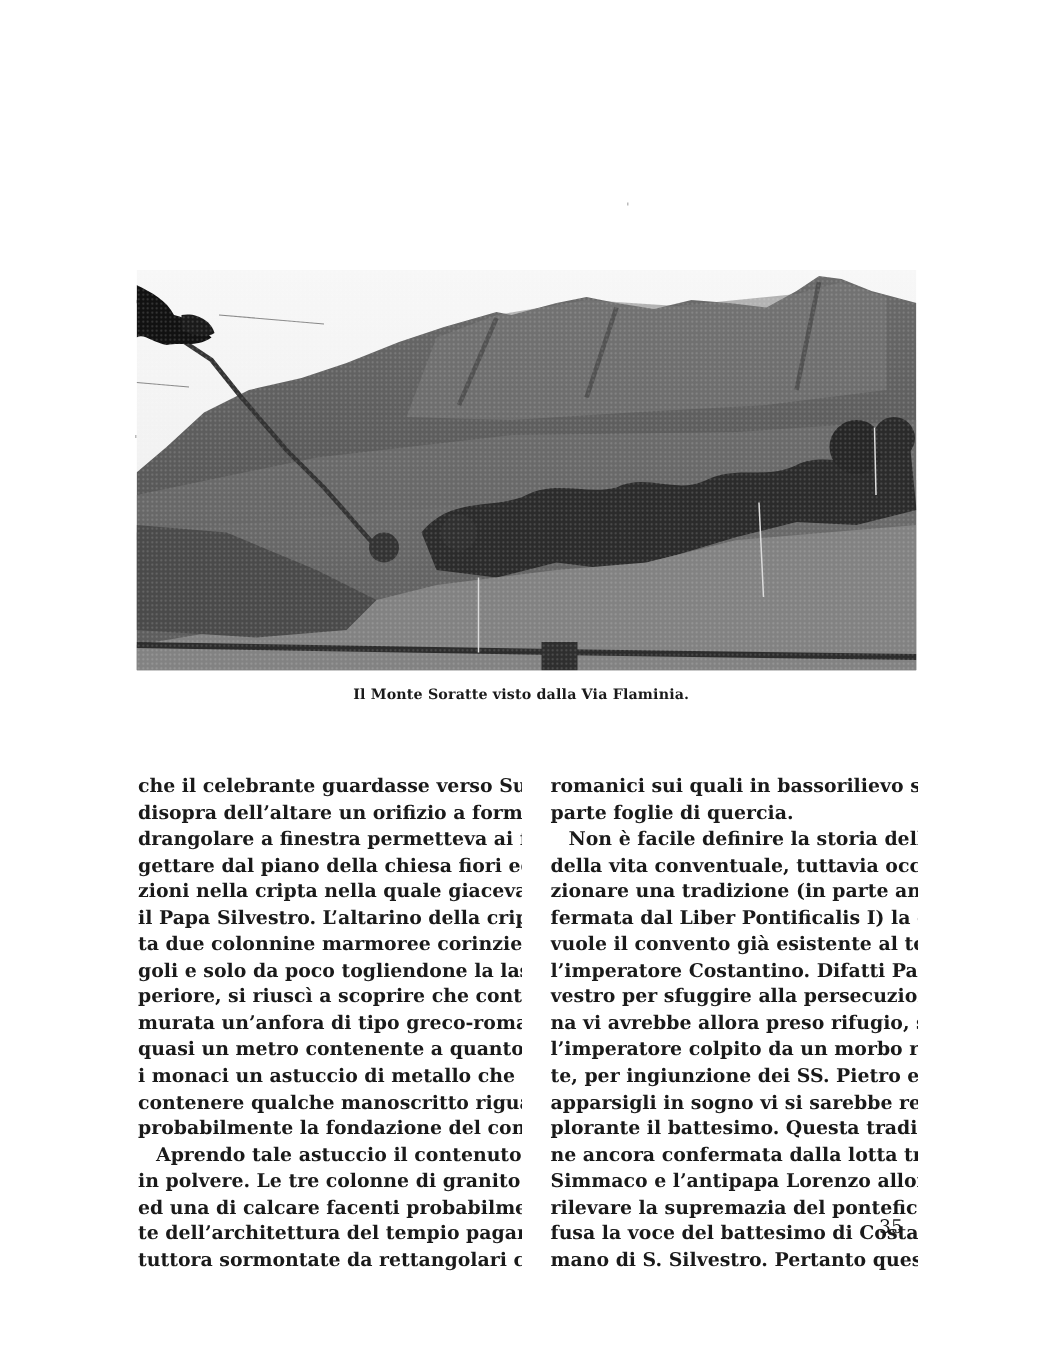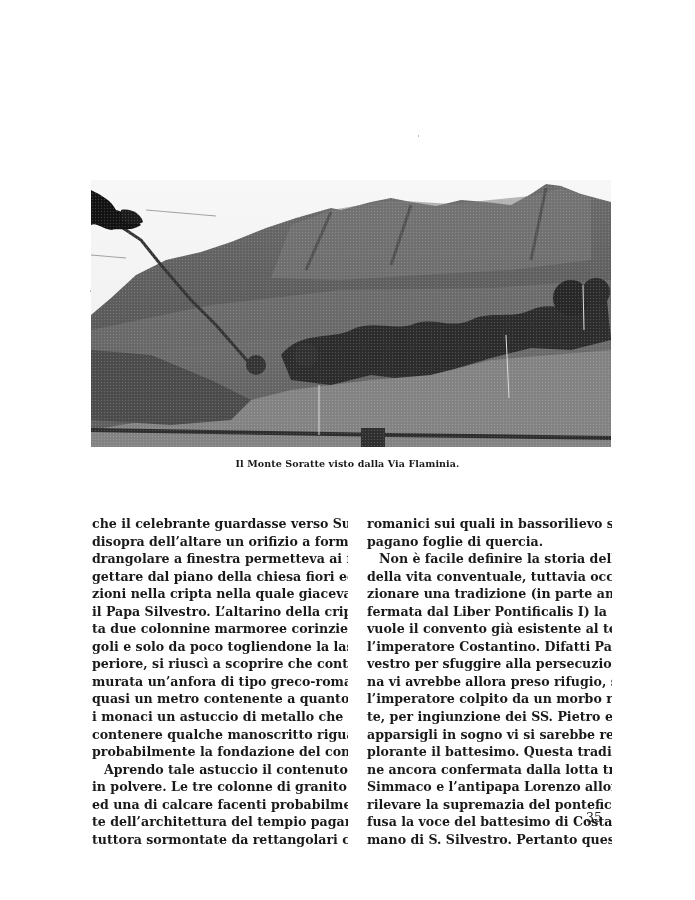--- a/index.html
+++ b/index.html
@@ -96,21 +96,21 @@
   <span class="line last">probabilmente la fondazione del convento.</span>
   <span class="line indent">Aprendo tale astuccio il contenuto andò</span>
   <span class="line">in polvere. Le tre colonne di granito grigio</span>
   <span class="line">ed una di calcare facenti probabilmente par-</span>
   <span class="line">te dell’architettura del tempio pagano sono</span>
   <span class="line">tuttora sormontate da rettangolari capitelli</span>
 </div>
 
 <div class="col right">
   <span class="line">romanici sui quali in bassorilievo si distin-</span>
-  <span class="line last">pagano foglie di quercia.</span>
+  <span class="line last">parte foglie di quercia.</span>
   <span class="line indent">Non è facile definire la storia delle origini</span>
   <span class="line">della vita conventuale, tuttavia occorre men-</span>
   <span class="line">zionare una tradizione (in parte anche con-</span>
   <span class="line">fermata dal Liber Pontificalis I) la quale</span>
   <span class="line">vuole il convento già esistente al tempo del-</span>
   <span class="line">l’imperatore Costantino. Difatti Papa Sil-</span>
   <span class="line">vestro per sfuggire alla persecuzione cristia-</span>
   <span class="line">na vi avrebbe allora preso rifugio, senonchè</span>
   <span class="line">l’imperatore colpito da un morbo ributtan-</span>
   <span class="line">te, per ingiunzione dei SS. Pietro e Paolo</span>

